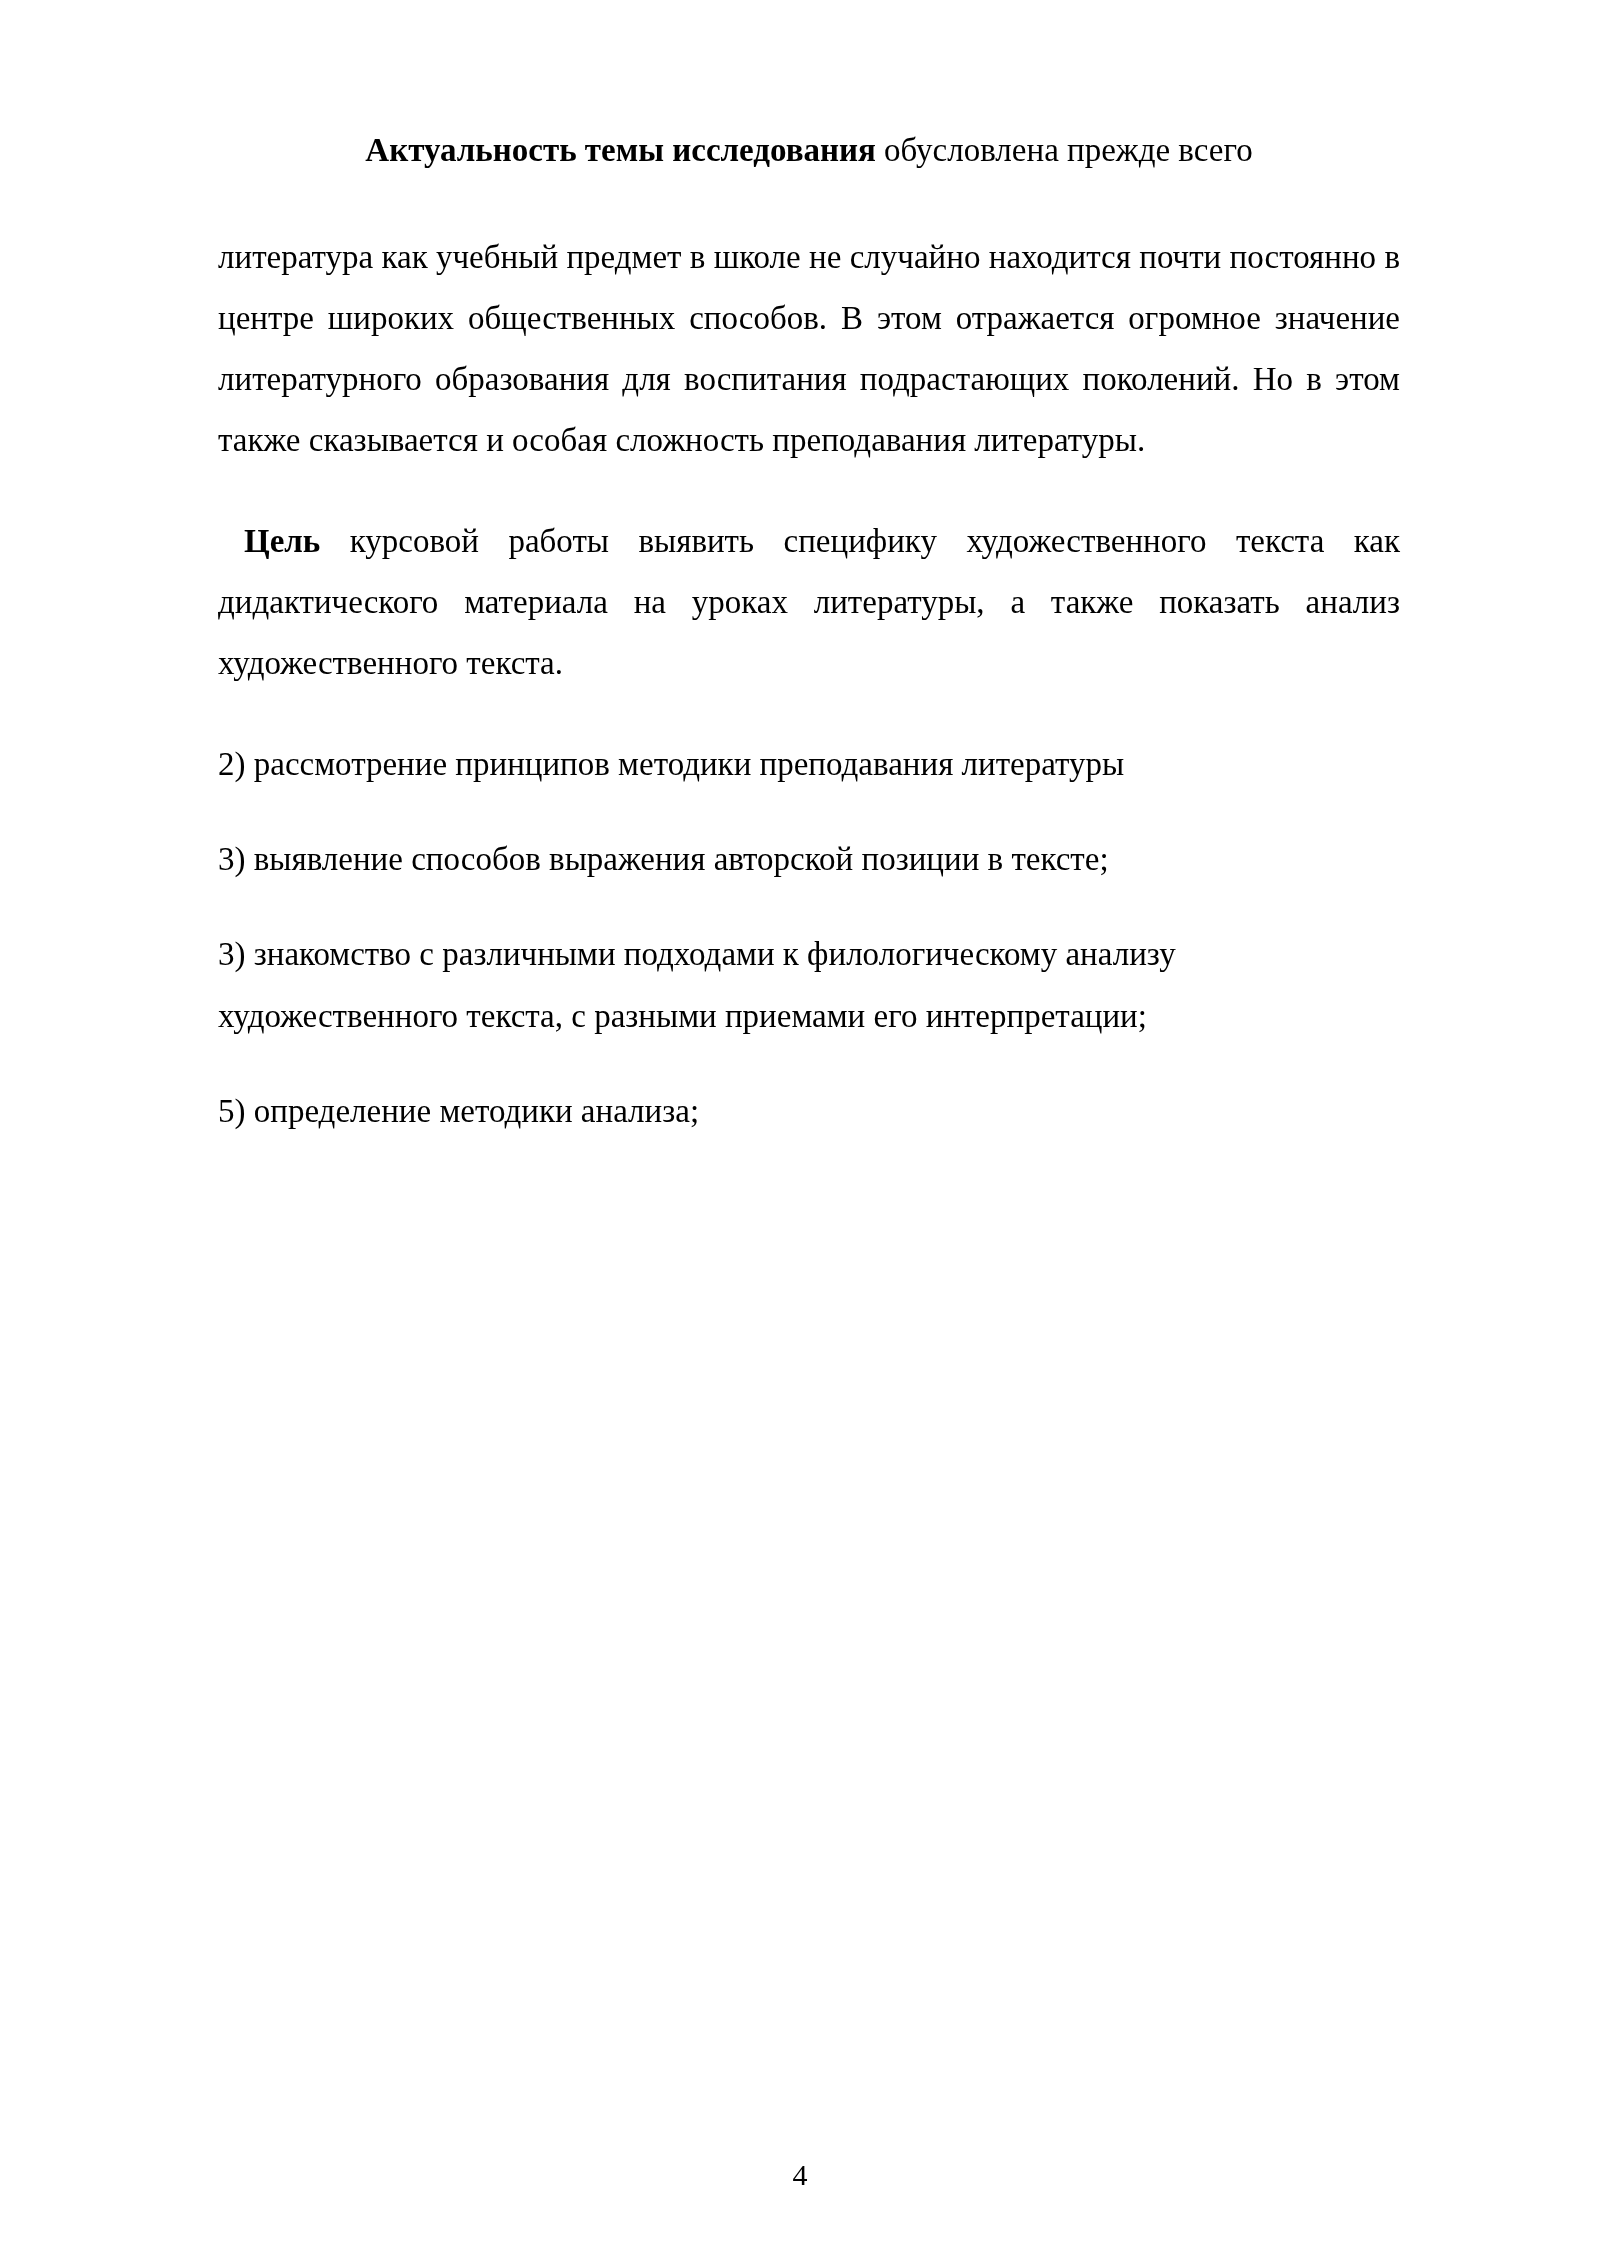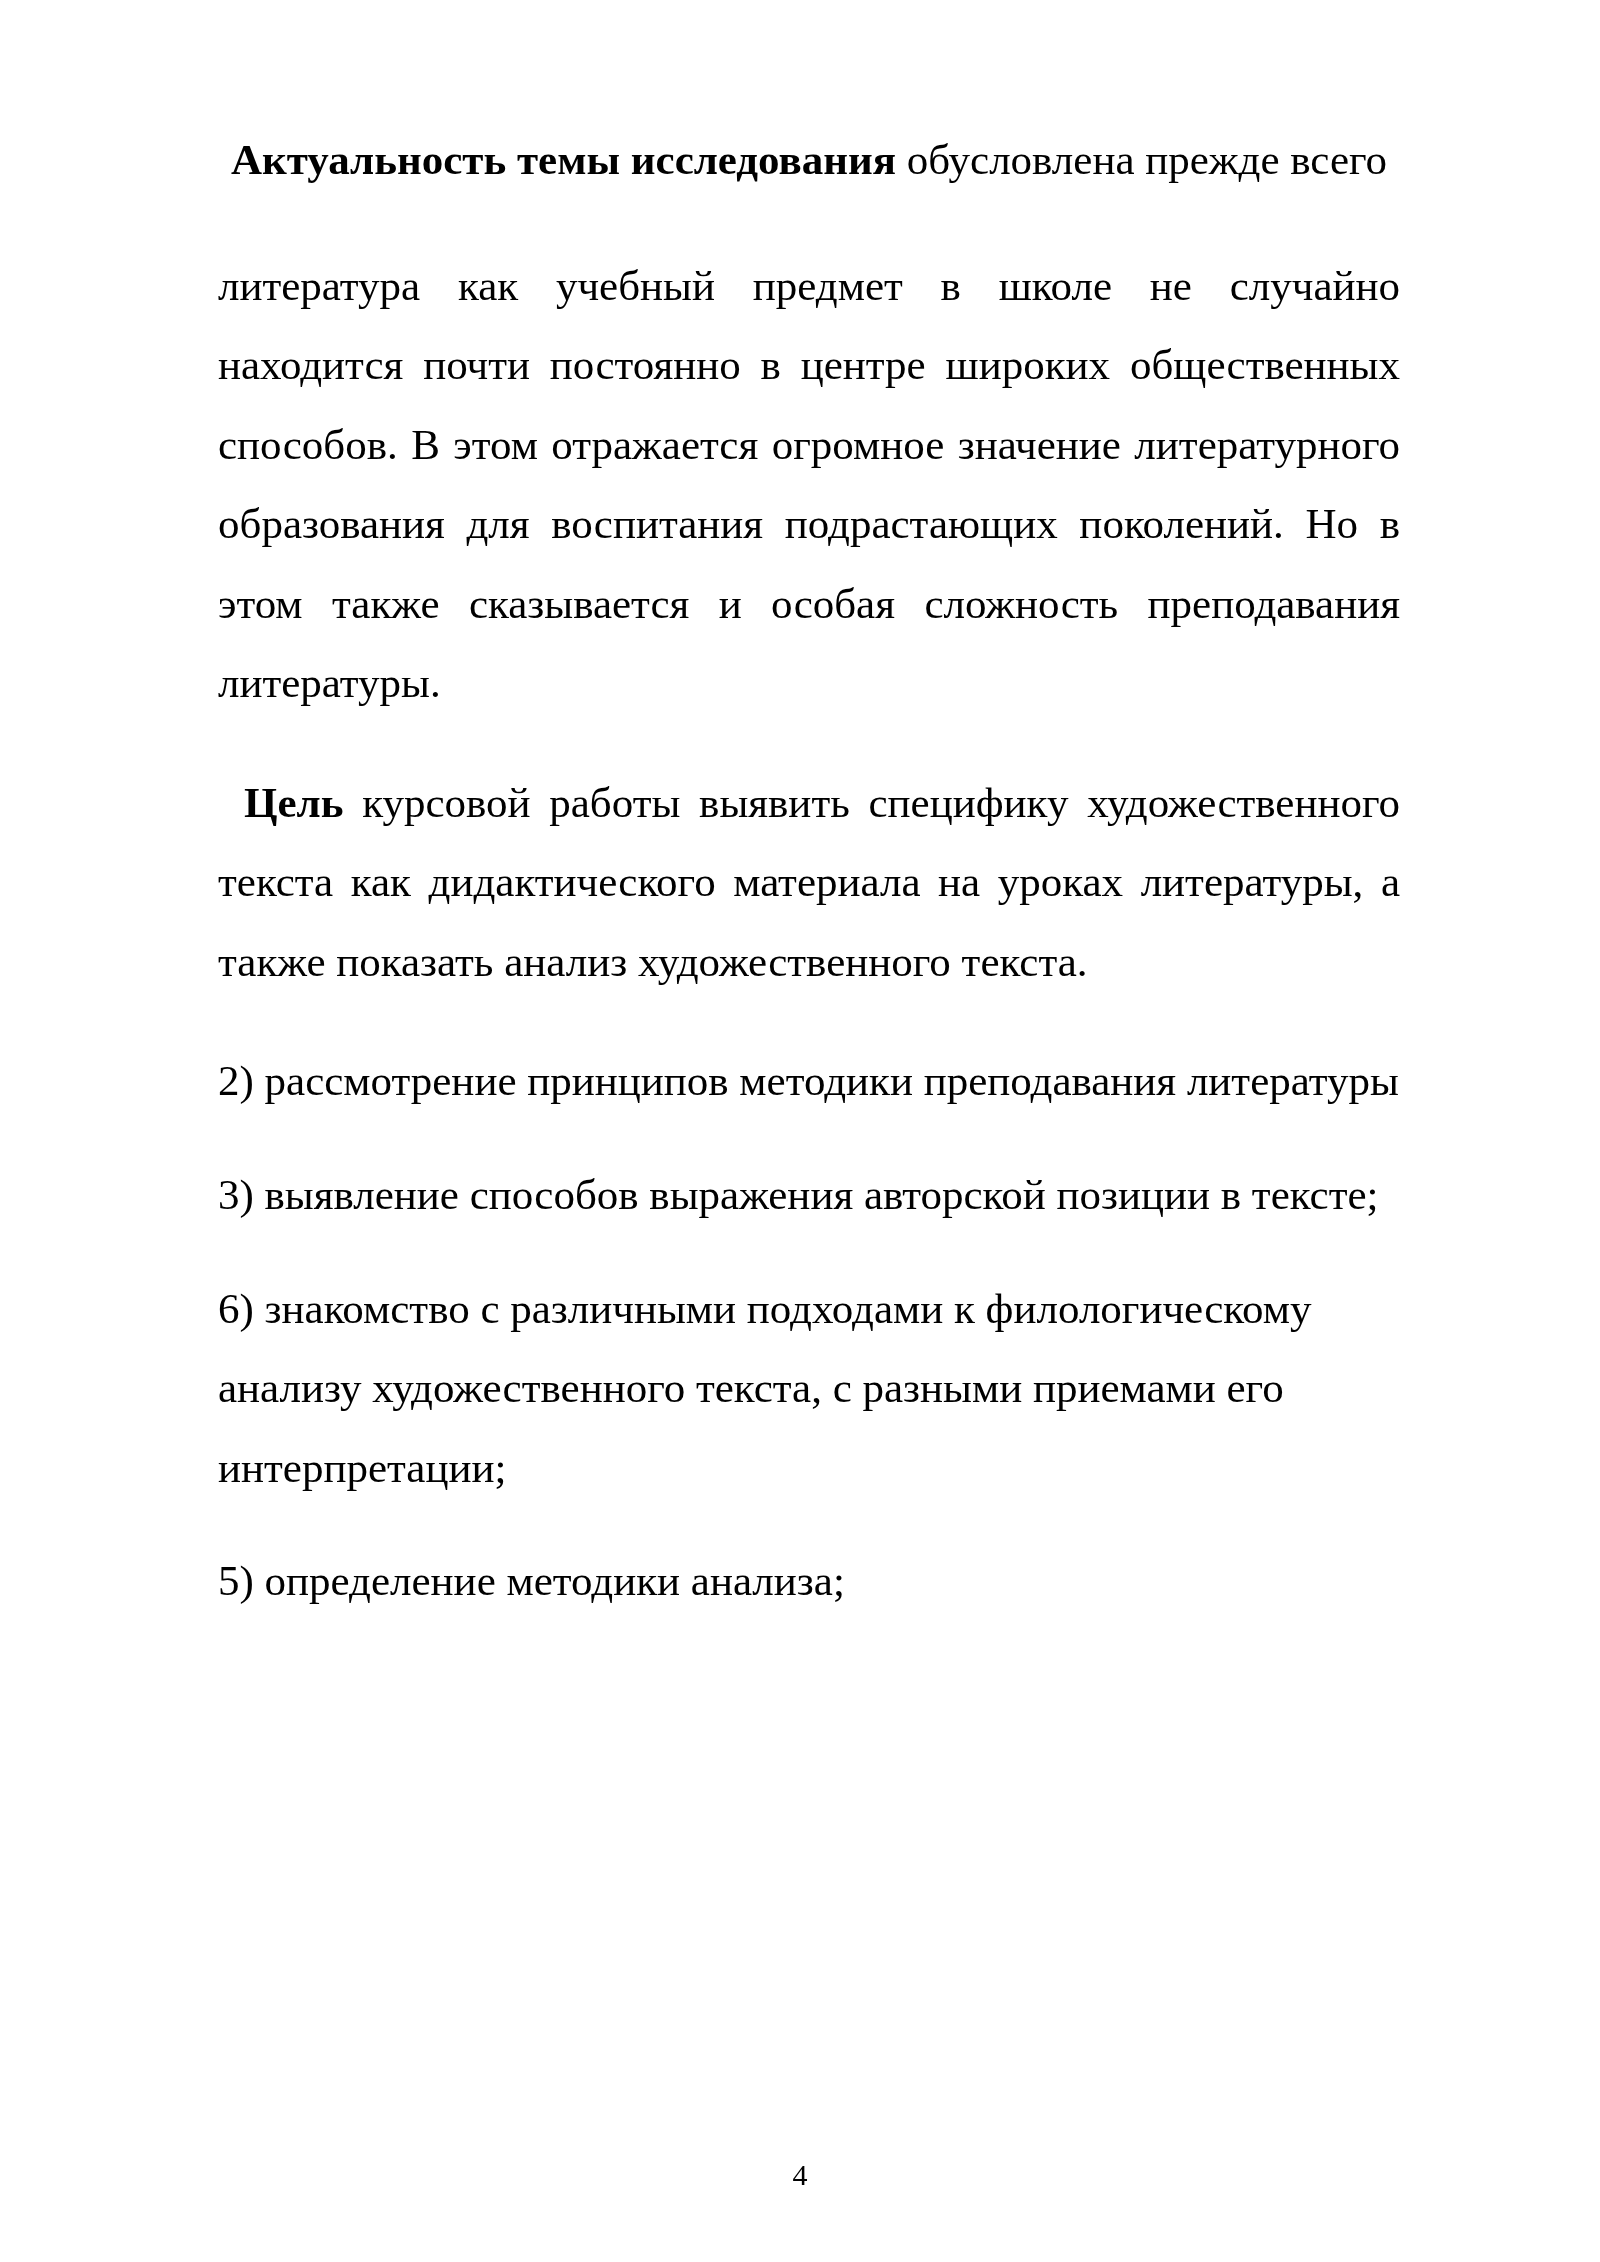--- a/index.html
+++ b/index.html
@@ -15,21 +15,21 @@
     -webkit-font-smoothing: antialiased;
   }
   .page {
     position: relative;
     width: 1600px;
     min-height: 2262px;
     box-sizing: border-box;
     padding: 120px 200px 60px 218px;
   }
   .doc-body {
-    font-size: 43px;
+    font-size: 33px;
     line-height: 1.85;
   }
   p {
     margin: 0 0 36px 0;
   }
   .p-justify {
     text-align: justify;
     text-justify: inter-word;
   }
   .p-left {
@@ -76,20 +76,20 @@
 
     <p class="p-justify gap-after">литература как учебный предмет в школе не случайно находится почти постоянно в центре широких общественных способов. В этом отражается огромное значение литературного образования для воспитания подрастающих поколений. Но в этом также сказывается и особая сложность преподавания литературы.</p>
 
     <p class="p-justify indent-small gap-after">
       <b>Цель</b><span> курсовой работы   выявить специфику художественного текста как дидактического материала на уроках литературы, а также  показать анализ художественного текста.</span>
     </p>
 
 
     <p class="p-left tight">2) рассмотрение принципов методики преподавания литературы</p>
     <p class="p-left tight">3) выявление способов выражения авторской позиции в тексте;</p>
-    <p class="p-left tight">6) знакомство с различными подходами к филологическому анализу художественного текста, с разными приемами его интерпретации;</p>
+    <p class="p-left tight">3) знакомство с различными подходами к филологическому анализу художественного текста, с разными приемами его интерпретации;</p>
     <p class="p-left tight">5) определение методики анализа;</p>
 
 
   </div>
 
   <div class="footer">4</div>
 </div>
 
 </body></html>

